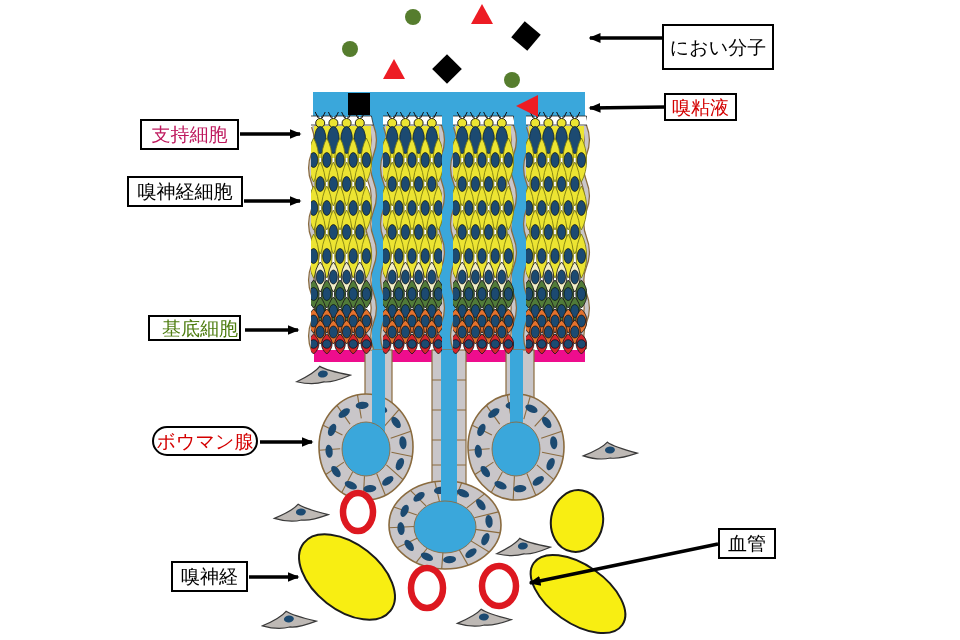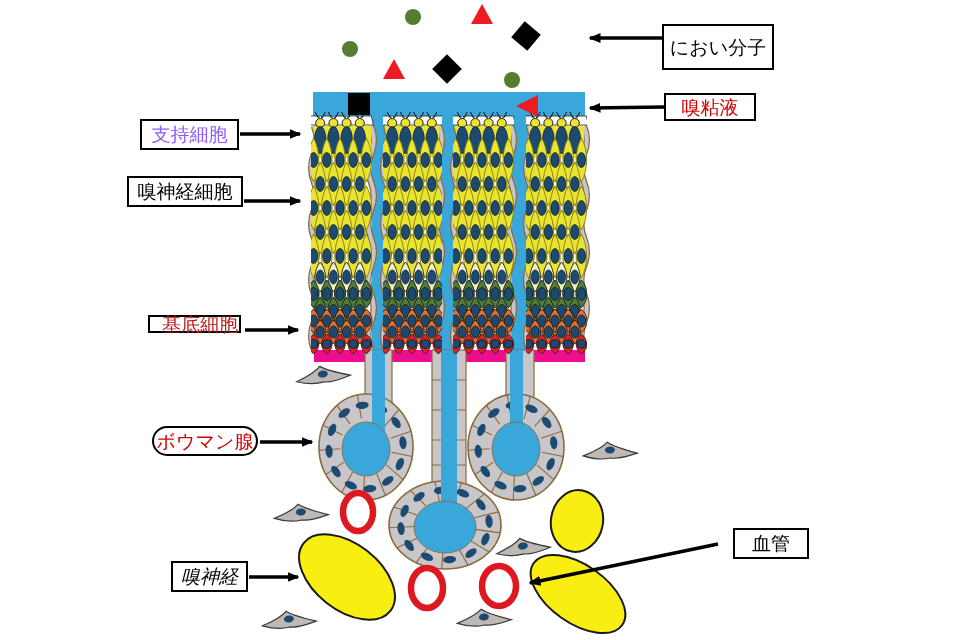--- a/index.html
+++ b/index.html
@@ -698,20 +698,20 @@
       <line x1="665" y1="107" x2="590" y2="108" stroke="#000000" stroke-width="3.5" marker-end="url(#ah)"></line>
       <line x1="240" y1="134" x2="300" y2="134" stroke="#000000" stroke-width="3.5" marker-end="url(#ah)"></line>
       <line x1="244" y1="201" x2="300" y2="201" stroke="#000000" stroke-width="3.5" marker-end="url(#ah)"></line>
       <line x1="245" y1="330" x2="298" y2="330" stroke="#000000" stroke-width="3.5" marker-end="url(#ah)"></line>
       <line x1="260" y1="442" x2="312" y2="442" stroke="#000000" stroke-width="3.5" marker-end="url(#ah)"></line>
       <line x1="249" y1="577" x2="298" y2="577" stroke="#000000" stroke-width="3.5" marker-end="url(#ah)"></line>
       <line x1="718" y1="544" x2="530" y2="583" stroke="#000000" stroke-width="3.5" marker-end="url(#ah)"></line>
     </svg>
 
   <div class="lbl" style="left: 662px; top: 24px; width: 112px; height: 46px; color: rgb(0, 0, 0);">におい分子</div>
-  <div class="lbl" style="left: 664px; top: 93px; width: 92px; height: 28px; color: rgb(212, 0, 0);">嗅粘液</div>
-  <div class="lbl" style="left: 140px; top: 119px; width: 99px; height: 31px; color: #8b5cf6;">支持細胞</div>
+  <div class="lbl" style="left: 664px; top: 93px; width: 73px; height: 28px; color: rgb(212, 0, 0);">嗅粘液</div>
+  <div class="lbl" style="left: 140px; top: 119px; width: 99px; height: 31px; color: #be185d;">支持細胞</div>
   <div class="lbl" style="left: 127px; top: 176px; width: 116px; height: 31px; color: rgb(0, 0, 0);">嗅神経細胞</div>
-  <div class="lbl" style="left: 148px; top: 315px; width: 93px; height: 18px; color: #b91c1c; padding-left: 11px;">基底細胞</div>
+  <div class="lbl" style="left: 148px; top: 315px; width: 93px; height: 26px; color: #4d7c0f; padding-left: 11px;">基底細胞</div>
   <div class="lbl" style="left: 152px; top: 426px; width: 106px; height: 30px; color: rgb(212, 0, 0); border-radius: 15px;">ボウマン腺</div>
-  <div class="lbl" style="left: 171px; top: 561px; width: 77px; height: 31px; color: rgb(0, 0, 0); font-style: italic;">嗅神経</div>
-  <div class="lbl" style="left: 718px; top: 528px; width: 76px; height: 31px; color: rgb(0, 0, 0); margin-left: 15px;">血管</div>
+  <div class="lbl" style="left: 171px; top: 561px; width: 77px; height: 31px; color: rgb(0, 0, 0);">嗅神経</div>
+  <div class="lbl" style="left: 718px; top: 528px; width: 58px; height: 31px; color: rgb(0, 0, 0);">血管</div>
 </div>
 
 </body></html>

